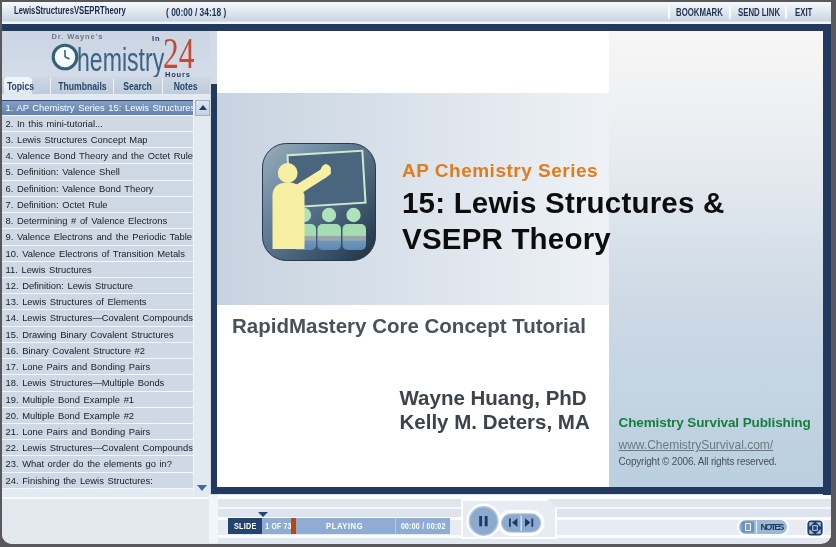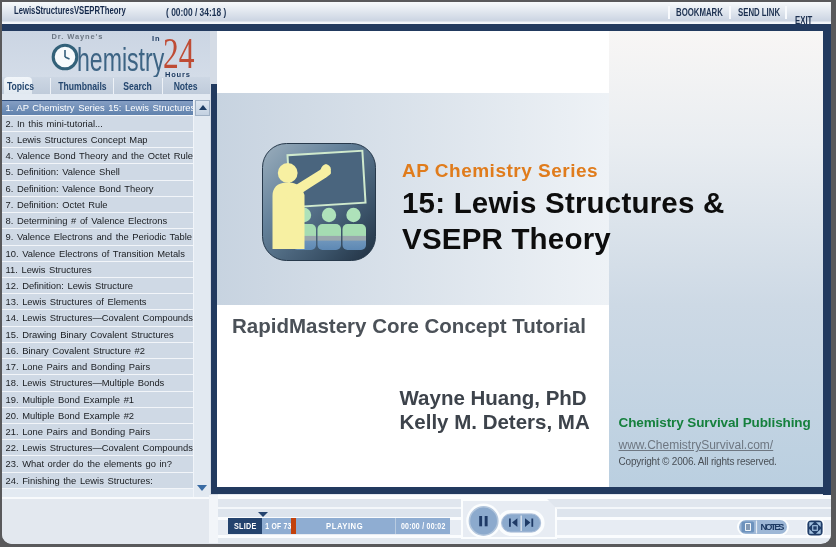--- a/index.html
+++ b/index.html
@@ -63,21 +63,21 @@
  <div id="inner">
 
   <div id="topbar" class="abs">
     <div class="abs title"><span class="sqx" style="transform:scaleX(0.77);">LewisStructuresVSEPRTheory</span></div>
     <div class="abs time"><span class="sqx" style="transform:scaleX(0.73);">( 00:00 / 34:18 )</span></div>
     <div class="abs topsep" style="left:666px;"></div>
     <div class="abs topbtn" style="left:674px;"><span class="sqx" style="transform:scaleX(0.78);">BOOKMARK</span></div>
     <div class="abs topsep" style="left:727px;"></div>
     <div class="abs topbtn" style="left:736px;"><span class="sqx" style="transform:scaleX(0.78);">SEND LINK</span></div>
     <div class="abs topsep" style="left:783px;"></div>
-    <div class="abs topbtn" style="left:793px;margin-top:8px;"><span class="sqx" style="transform:scaleX(0.78);">EXIT</span></div>
+    <div class="abs topbtn" style="left:793px;"><span class="sqx" style="transform:scaleX(0.78);">EXIT</span></div>
   </div>
   <div id="navystrip" class="abs"></div>
 
   <div id="sidebar" class="abs">
     <div id="logoarea" class="abs">
       <div class="abs" style="left:49.5px;top:1px;font-size:7.5px;font-weight:bold;color:#6b7683;letter-spacing:0.9px;">Dr. Wayne's</div>
       <svg class="abs" style="left:49px;top:12px;" width="28" height="28" viewBox="0 0 28 28">
         <circle cx="14" cy="14" r="11.8" fill="#f7fafc" stroke="#336179" stroke-width="3.1"></circle>
         <line x1="14" y1="14" x2="14" y2="7" stroke="#35607c" stroke-width="1.6"></line>
         <line x1="14" y1="14" x2="18.5" y2="16" stroke="#35607c" stroke-width="1.6"></line>

